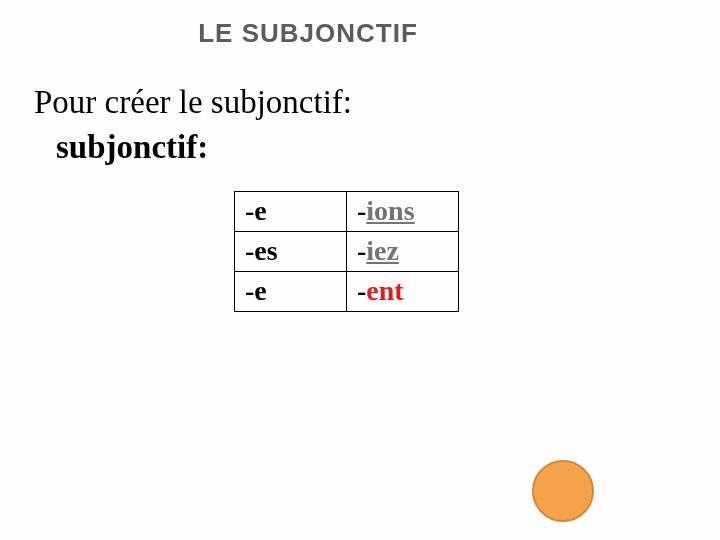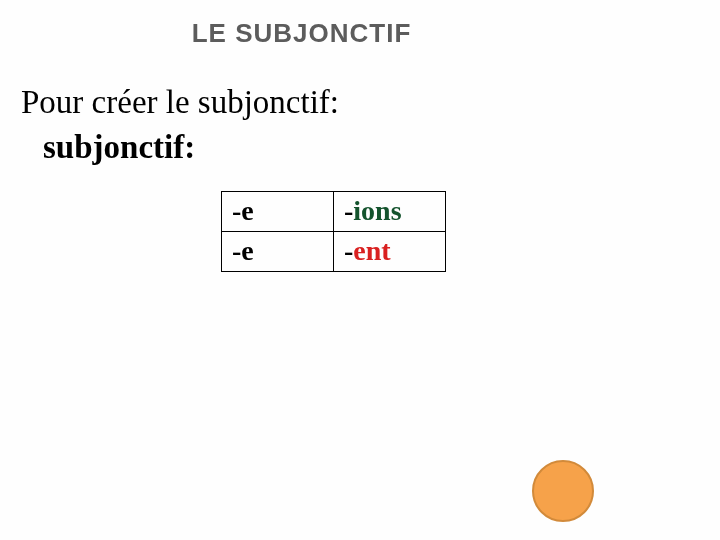--- a/index.html
+++ b/index.html
@@ -7,21 +7,21 @@
   body {
     background: #fefefe;
     font-family: Georgia, 'Times New Roman', serif;
     position: relative;
     overflow: hidden;
   }
   .slide {
     width: 612px;
     height: 540px;
     position: relative;
-    padding: 18px 30px 0 21px;
+    padding: 18px 30px 0 34px;
   }
   .title {
     font-family: Arial, Helvetica, sans-serif;
     font-weight: bold;
     font-size: 26px;
     letter-spacing: 1px;
     text-align: center;
     color: #5c5c5c;
     margin-bottom: 22px;
   }
@@ -50,21 +50,21 @@
     font-size: 28px;
     font-weight: bold;
     padding: 0 10px;
     height: 40px;
     vertical-align: middle;
     font-family: Georgia, 'Times New Roman', serif;
     width: 112px;
   }
   .hyph { color: #000; }
   .black { color: #000; }
-  .blue { color: #14532d; }
+  .blue { color: #737373; text-decoration: underline; }
   .red { color: #d92020; }
   .circle {
     position: absolute;
     right: 18px;
     bottom: 18px;
     width: 62px;
     height: 62px;
     border-radius: 50%;
     background: #f6a24a;
     border: 2px solid #d28a3a;
@@ -87,20 +87,28 @@
             <tr>
           <td>
             <span class="hyph">-</span><span class="black">e</span>
           </td>
           <td>
             <span class="hyph">-</span><span class="blue">ions</span>
           </td>
         </tr>
         <tr>
           <td>
+            <span class="hyph">-</span><span class="black">es</span>
+          </td>
+          <td>
+            <span class="hyph">-</span><span class="blue">iez</span>
+          </td>
+        </tr>
+        <tr>
+          <td>
             <span class="hyph">-</span><span class="black">e</span>
           </td>
           <td>
             <span class="hyph">-</span><span class="red">ent</span>
           </td>
         </tr>
       </tbody>
         </table>
     </div>
   </div>

